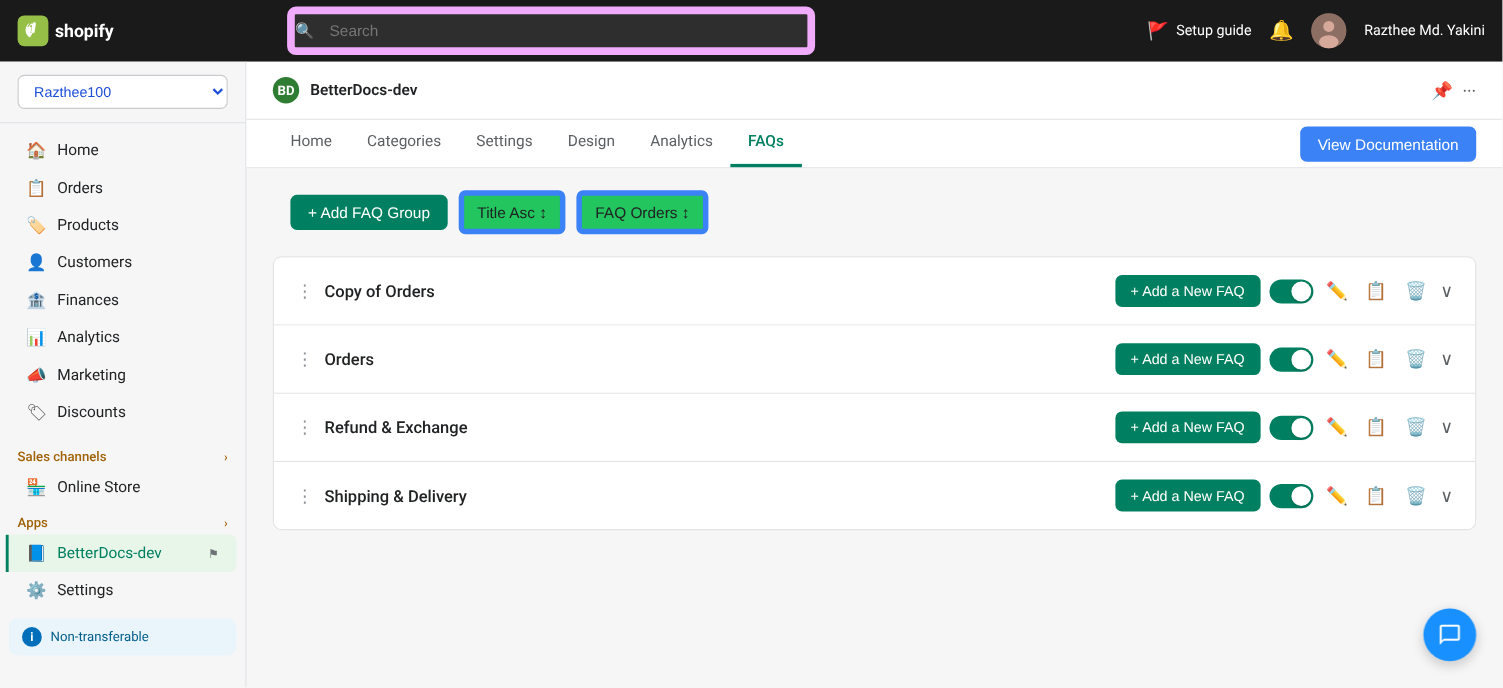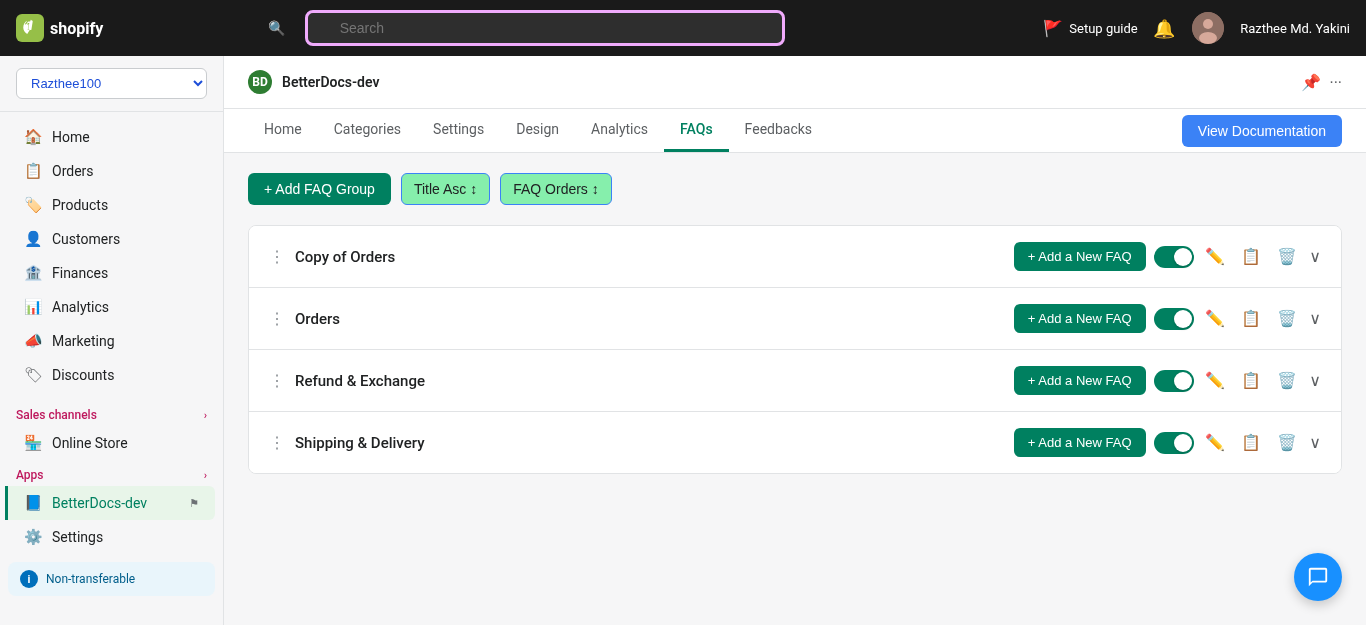--- a/index.html
+++ b/index.html
@@ -3,40 +3,40 @@
   <meta charset="utf-8">
   <style>
     * { box-sizing: border-box; margin: 0; padding: 0; }
     body { font-family: -apple-system, BlinkMacSystemFont, 'Segoe UI', Roboto, sans-serif; font-size: 14px; background: #f6f6f7; color: #202223; display: flex; flex-direction: column; height: 625px; overflow: hidden; }
 
     
     .top-nav { height: 56px; background: #1a1a1a; display: flex; align-items: center; padding: 12px 16px; gap: 12px; flex-shrink: 0; }
     .shopify-logo { display: flex; align-items: center; gap: 6px; color: white; font-weight: 700; font-size: 16px; }
     .shopify-logo .logo-icon { width: 28px; height: 28px; background: #96bf48; border-radius: 6px; display: flex; align-items: center; justify-content: center; color: white; font-size: 16px; font-weight: bold; }
     .search-bar { flex: 1; max-width: 480px; margin: 0 auto; position: relative; }
-    .search-bar input { width: 100%; padding: 7px 12px 7px 32px; border-radius: 8px; border: 3px solid #f0abfc; background: #2e2e2e; color: #f97316; font-size: 14px; outline: none; margin-left: 44px; }
+    .search-bar input { width: 100%; padding: 7px 12px 7px 32px; border-radius: 8px; border: 7px solid #f0abfc; background: #2e2e2e; color: #f97316; font-size: 14px; outline: none; }
     .search-bar .search-icon-wrap { position: absolute; left: 8px; top: 50%; transform: translateY(-50%); color: #999; font-size: 14px; }
     .top-nav-right { display: flex; align-items: center; gap: 16px; margin-left: auto; }
     .setup-guide { display: flex; align-items: center; gap: 6px; color: white; font-size: 13px; cursor: pointer; }
     .setup-guide .flag-icon { color: #4fc3f7; font-size: 16px; }
     .bell-icon { color: white; font-size: 18px; cursor: pointer; }
     .avatar { width: 32px; height: 32px; border-radius: 50%; background: #8d6e63; display: flex; align-items: center; justify-content: center; overflow: hidden; }
     .user-name { color: white; font-size: 13px; }
 
     
     .main-layout { display: flex; flex: 1; overflow: hidden; }
 
     
     .sidebar { width: 224px; background: #f6f6f7; border-right: 1px solid #e1e3e5; display: flex; flex-direction: column; flex-shrink: 0; overflow-y: auto; }
     .store-selector { padding: 12px 16px; display: flex; align-items: center; gap: 8px; border-bottom: 1px solid #e1e3e5; }
     .store-selector select { width: 100%; border: 1px solid #c9cccf; border-radius: 6px; padding: 6px 10px; font-size: 13px; background: white; color: #1d4ed8; cursor: pointer; }
     .nav-section { padding: 8px 0; }
     .nav-item { display: flex; align-items: center; gap: 10px; padding: 8px 16px; cursor: pointer; border-radius: 6px; margin: 0 8px; color: #202223; font-size: 14px; }
     .nav-item .nav-icon { width: 18px; text-align: center; color: #5c5f62; font-size: 15px; }
-    .nav-section-label { font-size: 12px; color: #be185d; padding: 8px 16px 4px; font-weight: 500; display: flex; justify-content: space-between; align-items: center; }
+    .nav-section-label { font-size: 12px; color: #a16207; padding: 8px 16px 4px; font-weight: 500; display: flex; justify-content: space-between; align-items: center; }
     .nav-section-label .expand-icon { font-size: 11px; }
     .active-app { background: #e8f5e9 !important; color: #008060 !important; border-left: 3px solid #008060; border-radius: 0 6px 6px 0; margin-left: 5px; }
     .non-transferable { margin: 8px; padding: 8px 12px; background: #e9f5fb; border-radius: 8px; display: flex; align-items: center; gap: 8px; font-size: 12px; color: #005e8b; }
     .non-transferable .info-icon { width: 18px; height: 18px; background: #006fbb; border-radius: 50%; color: white; display: flex; align-items: center; justify-content: center; font-size: 11px; font-weight: bold; flex-shrink: 0; }
 
     
     .main-content { flex: 1; overflow-y: auto; display: flex; flex-direction: column; }
 
     
     .plugin-header { background: white; border-bottom: 1px solid #e1e3e5; padding: 0 24px; display: flex; align-items: center; flex-shrink: 0; }
@@ -48,23 +48,23 @@
 
     
     .tab-nav { background: white; border-bottom: 1px solid #e1e3e5; padding: 0 24px; display: flex; align-items: center; flex-shrink: 0; }
     .tab-item { padding: 12px 16px; font-size: 14px; color: #5c5f62; cursor: pointer; border-bottom: 3px solid transparent; white-space: nowrap; }
     .tab-item.active { color: #008060; border-bottom-color: #008060; font-weight: 500; }
     .tab-nav-right { margin-left: auto; }
     .view-doc-btn { background: #3b82f6; color: white; border: none; padding: 8px 16px; border-radius: 6px; font-size: 14px; font-weight: 500; cursor: pointer; }
 
     
     .content-area { padding: 20px 24px; flex: 1; }
-    .toolbar { display: flex; gap: 10px; margin-bottom: 20px; align-items: center; }
+    .toolbar { display: flex; gap: 10px; margin-bottom: 20px; align-items: center; margin-left: 16px; }
     .add-faq-btn { background: #008060; color: white; border: none; padding: 8px 16px; border-radius: 6px; font-size: 14px; font-weight: 500; cursor: pointer; display: flex; align-items: center; gap: 6px; }
-    .dropdown-btn { background: #86efac; color: #202223; border: 1px solid #3b82f6; padding: 7px 12px; border-radius: 6px; font-size: 14px; cursor: pointer; display: flex; align-items: center; gap: 6px; }
+    .dropdown-btn { background: #22c55e; color: #202223; border: 5px solid #3b82f6; padding: 7px 12px; border-radius: 6px; font-size: 14px; cursor: pointer; display: flex; align-items: center; gap: 6px; }
 
     
     .faq-groups { display: flex; flex-direction: column; gap: 0; background: white; border-radius: 8px; border: 1px solid #e1e3e5; overflow: hidden; }
     .faq-group { display: flex; align-items: center; padding: 16px 20px; border-bottom: 1px solid #e1e3e5; background: white; }
     .faq-group:last-child { border-bottom: none; }
     .drag-handle { color: #8c9196; font-size: 16px; margin-right: 10px; cursor: grab; }
     .group-name { font-size: 15px; font-weight: 500; color: #202223; flex: 1; }
     .group-actions { display: flex; align-items: center; gap: 8px; }
     .add-new-faq-btn { background: #008060; color: white; border: none; padding: 7px 14px; border-radius: 6px; font-size: 13px; font-weight: 500; cursor: pointer; display: flex; align-items: center; gap: 5px; white-space: nowrap; text-align: right; }
     .toggle { width: 40px; height: 22px; background: #008060; border-radius: 11px; position: relative; cursor: pointer; flex-shrink: 0; }
@@ -197,21 +197,20 @@
       </div>
     </div>
 
     <div class="tab-nav">
       <div class="tab-item">Home</div>
       <div class="tab-item">Categories</div>
       <div class="tab-item">Settings</div>
       <div class="tab-item">Design</div>
       <div class="tab-item">Analytics</div>
       <div class="tab-item active">FAQs</div>
-      <div class="tab-item">Feedbacks</div>
       <div class="tab-nav-right">
         <button class="view-doc-btn">View Documentation</button>
       </div>
     </div>
 
     <div class="content-area">
       <div class="toolbar">
         <button class="add-faq-btn">+ Add FAQ Group</button>
         <button class="dropdown-btn">Title Asc ↕</button>
         <button class="dropdown-btn">FAQ Orders ↕</button>

